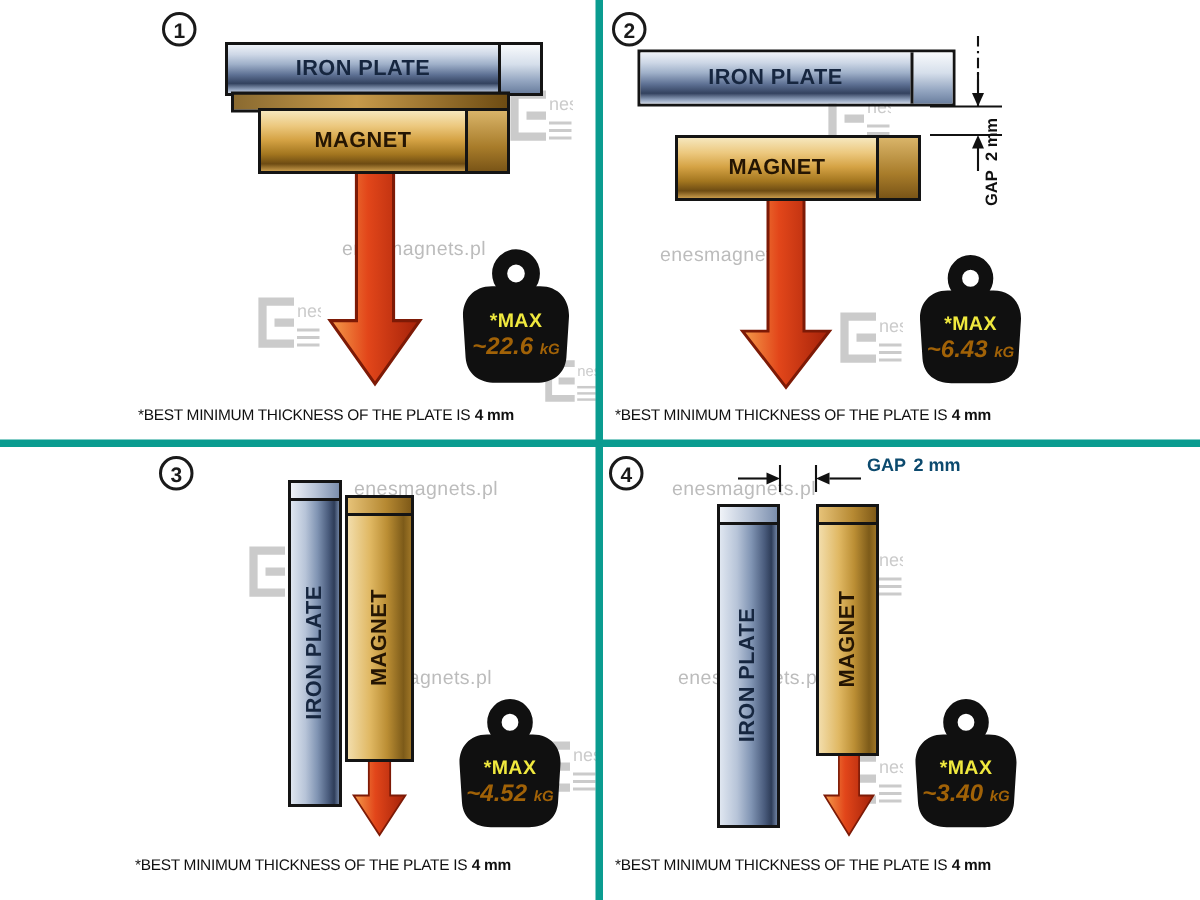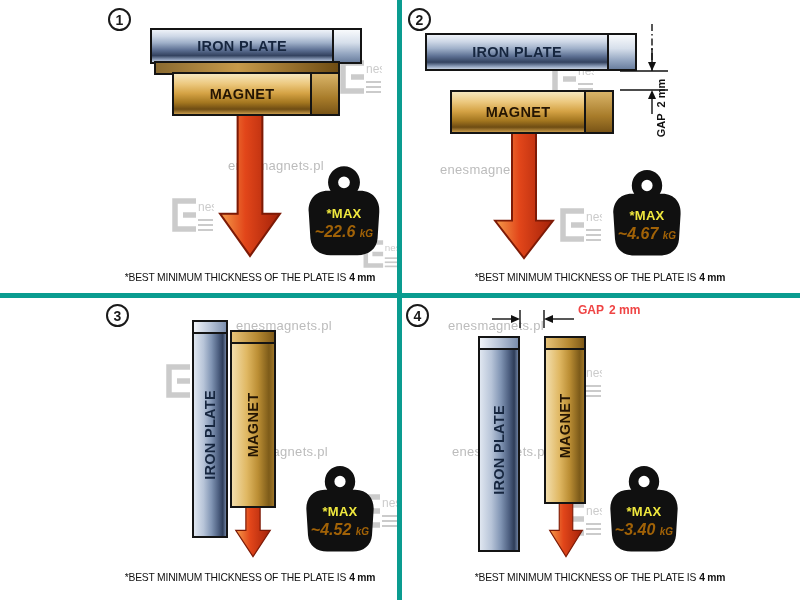--- a/index.html
+++ b/index.html
@@ -51,31 +51,31 @@
     position:absolute; left:0; right:0; top:44%; text-align:center;
     color:#f0e93e; font-size:13px; font-weight:700; letter-spacing:.3px;
   }
   .weight .val {
     position:absolute; left:0; right:0; top:61%; text-align:center;
     color:#a16207; font-size:16px; font-weight:700; font-style:italic; white-space:nowrap;
   }
   .weight .unit { font-size:10px; }
   
   .caption {
-    position:absolute; text-align:center; font-size:10.3px; color:#101010;
+    position:absolute; text-align:left; font-size:10.3px; color:#101010;
     z-index:2; letter-spacing:-0.2px; font-weight:500; white-space:nowrap;
   }
   .caption b { margin-left:3px; font-weight:800; }
   
   .anno { position:absolute; z-index:2; }
   .gap-rot {
     position:absolute; z-index:2; display:flex; align-items:center; justify-content:center;
   }
   .gap-rot .vtext { font-size:11px; font-weight:700; color:#101010; }
-  .gap-h { position:absolute; z-index:2; font-size:12px; font-weight:700; color:#ef4444; white-space:nowrap; }
+  .gap-h { position:absolute; z-index:2; font-size:12px; font-weight:700; color:#0c4a6e; white-space:nowrap; }
   .gap-sp { margin-left:5px; }
   
   .wm-text { position:absolute; color:#bcbcbc; font-size:13px; z-index:0; letter-spacing:.3px; }
   .wm-logo { position:absolute; z-index:0; opacity:.65; }
 </style>
 </head>
 <body>
 
 <div class="canvas">
 
@@ -242,21 +242,21 @@
   </div>
   <svg class="arrow" style="left:492px;top:132px;width:64px;height:128px" viewBox="0 0 64 140" preserveAspectRatio="none">
     <path d="M20 1 H44 V97 H61 L32 138 L3 97 H20 Z" fill="url(#arrowGrad)" stroke="#7d1a06" stroke-width="2"></path>
   </svg>
   <div class="weight" style="left:607px;top:166px;width:80px;height:96px">
     <svg class="wshape" viewBox="0 0 100 118" preserveAspectRatio="none">
       <circle cx="50" cy="24" r="13" fill="none" stroke="#101010" stroke-width="12"></circle>
       <path d="M31 34 H69 C85 34 93 46 92 59 L90 90 C89 103 79 110 66 110 H34 C21 110 11 103 10 90 L8 59 C7 46 15 34 31 34 Z" fill="#101010"></path>
     </svg>
     <div class="max">*MAX</div>
-    <div class="val"><span>~4.67</span> <span class="unit">kG</span></div>
+    <div class="val"><span>~6.43</span> <span class="unit">kG</span></div>
   </div>
   <div class="caption" style="left:410px;top:272px;width:380px">
     <span>*BEST MINIMUM THICKNESS OF THE PLATE IS</span><b>4 mm</b>
   </div>
 
   <div class="badge" style="left:106px;top:304px">
     <span>3</span>
   </div>
   <div class="block-v" style="left:192px;top:320px;width:36px;height:218px">
     <div class="vcap steel-vcap"></div>

